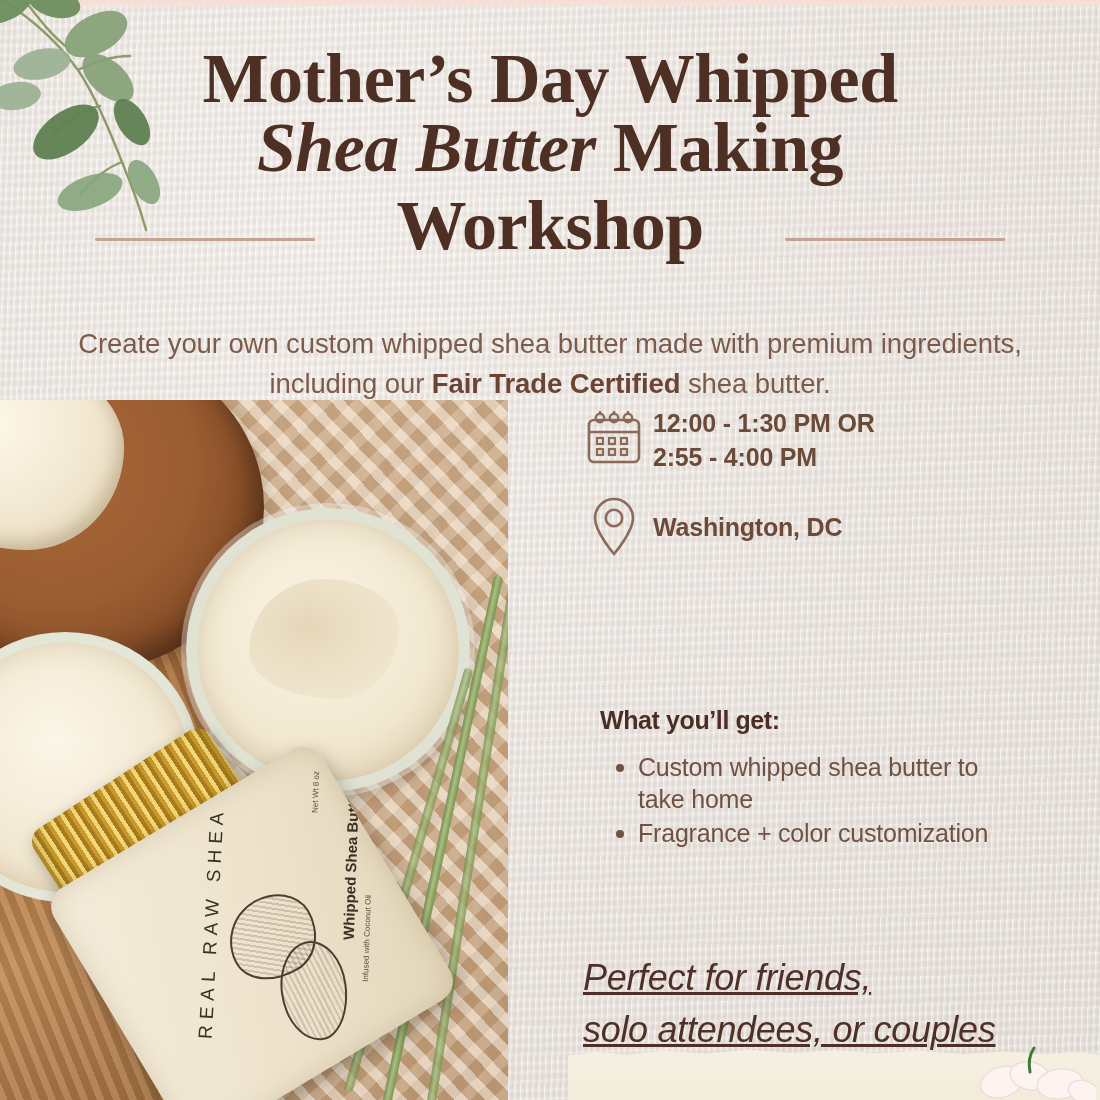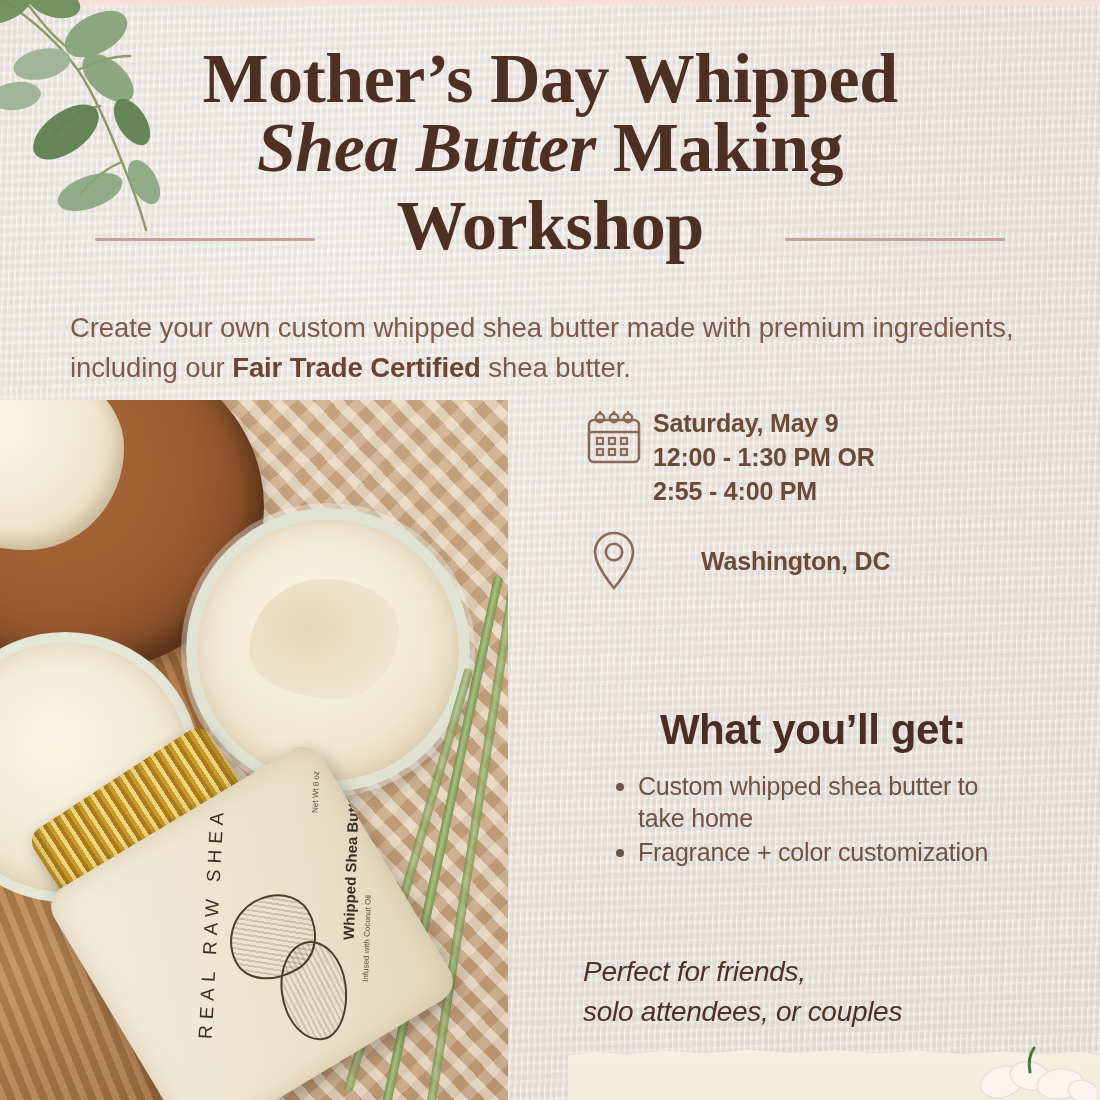--- a/index.html
+++ b/index.html
@@ -86,24 +86,24 @@
   }
   .rule {
     height: 3px;
     width: 220px;
     background: #c7a096;
     border-radius: 2px;
   }
 
   .subtitle {
     position: absolute;
-    top: 308px;
+    top: 324px;
     left: 70px;
     width: 960px;
-    text-align: left;
+    text-align: center;
     font-size: 27.5px;
     line-height: 1.44;
     color: #7d5b4b;
     letter-spacing: -0.1px;
   }
   .subtitle b {
     color: #6b4434;
     font-weight: 700;
   }
 
@@ -288,38 +288,37 @@
     font-size: 25px;
     font-weight: 700;
     color: #6b4a38;
     line-height: 1.36;
     letter-spacing: -0.2px;
   }
   .detail-text.ital {
     font-style: italic;
   }
   .row-date .detail-text { padding-top: 2px; }
-  .row-loc { margin-top: 8px; align-items: center; gap: 48px; }
+  .row-loc { margin-top: 8px; align-items: center; }
   .row-loc .detail-icon { padding-top: 0; }
   .row-spots { margin-top: 14px; align-items: center; }
   .row-spots .detail-icon { padding-top: 0; }
 
   .whatyouget {
     position: absolute;
     left: 588px;
     top: 706px;
     width: 450px;
   }
   .wyg-title {
-    font-size: 42px;
+    font-size: 25px;
     font-weight: 700;
     color: #4a2d24;
     letter-spacing: -0.4px;
-    margin: 0 0 8px 0;
-    text-align: center;
+    margin: 0 0 8px 12px;
   }
   .wyg-list {
     list-style: none;
     margin: 16px;
     padding: 0;
   }
   .wyg-list li {
     position: relative;
     padding-left: 34px;
     font-size: 25px;
@@ -337,26 +336,27 @@
     height: 8px;
     border-radius: 50%;
     background: #705244;
   }
 
   .tagline {
     position: absolute;
     left: 583px;
     top: 952px;
     width: 470px;
-    font-size: 28px;
+    font-size: 36px;
     font-style: italic;
     font-weight: 500;
     line-height: 1.44;
     color: #4e3029;
     letter-spacing: -0.3px;
+    text-decoration: underline;
   }
 
   
   .torn-band {
     position: absolute;
     left: 568px;
     bottom: 0;
     width: 532px;
     height: 54px;
     background: linear-gradient(180deg, #f6f0e2 0%, #f3ecdb 100%);
@@ -476,21 +476,20 @@
             <rect x="14" y="30" width="6" height="6"></rect>
               <rect x="26" y="30" width="6" height="6"></rect>
               <rect x="38" y="30" width="6" height="6"></rect>
             <rect x="14" y="41" width="6" height="6"></rect>
               <rect x="26" y="41" width="6" height="6"></rect>
               <rect x="38" y="41" width="6" height="6"></rect>
           </g>
         </svg>
       </div>
       <div class="detail-text">
-        <div>Saturday, May 9</div>
         <div>12:00 - 1:30 PM  OR</div>
         <div>2:55 - 4:00 PM</div>
       </div>
     </div>
 
     <div class="detail-row row-loc">
       <div class="detail-icon">
         <svg width="52" height="62" viewBox="0 0 52 62" fill="none" stroke="#8a6a58" stroke-width="2.6">
           <path d="M26 58 C26 58, 45 36, 45 22 A19 19 0 1 0 7 22 C7 36, 26 58, 26 58 Z"></path>
           <circle cx="26" cy="22" r="8.2"></circle>

